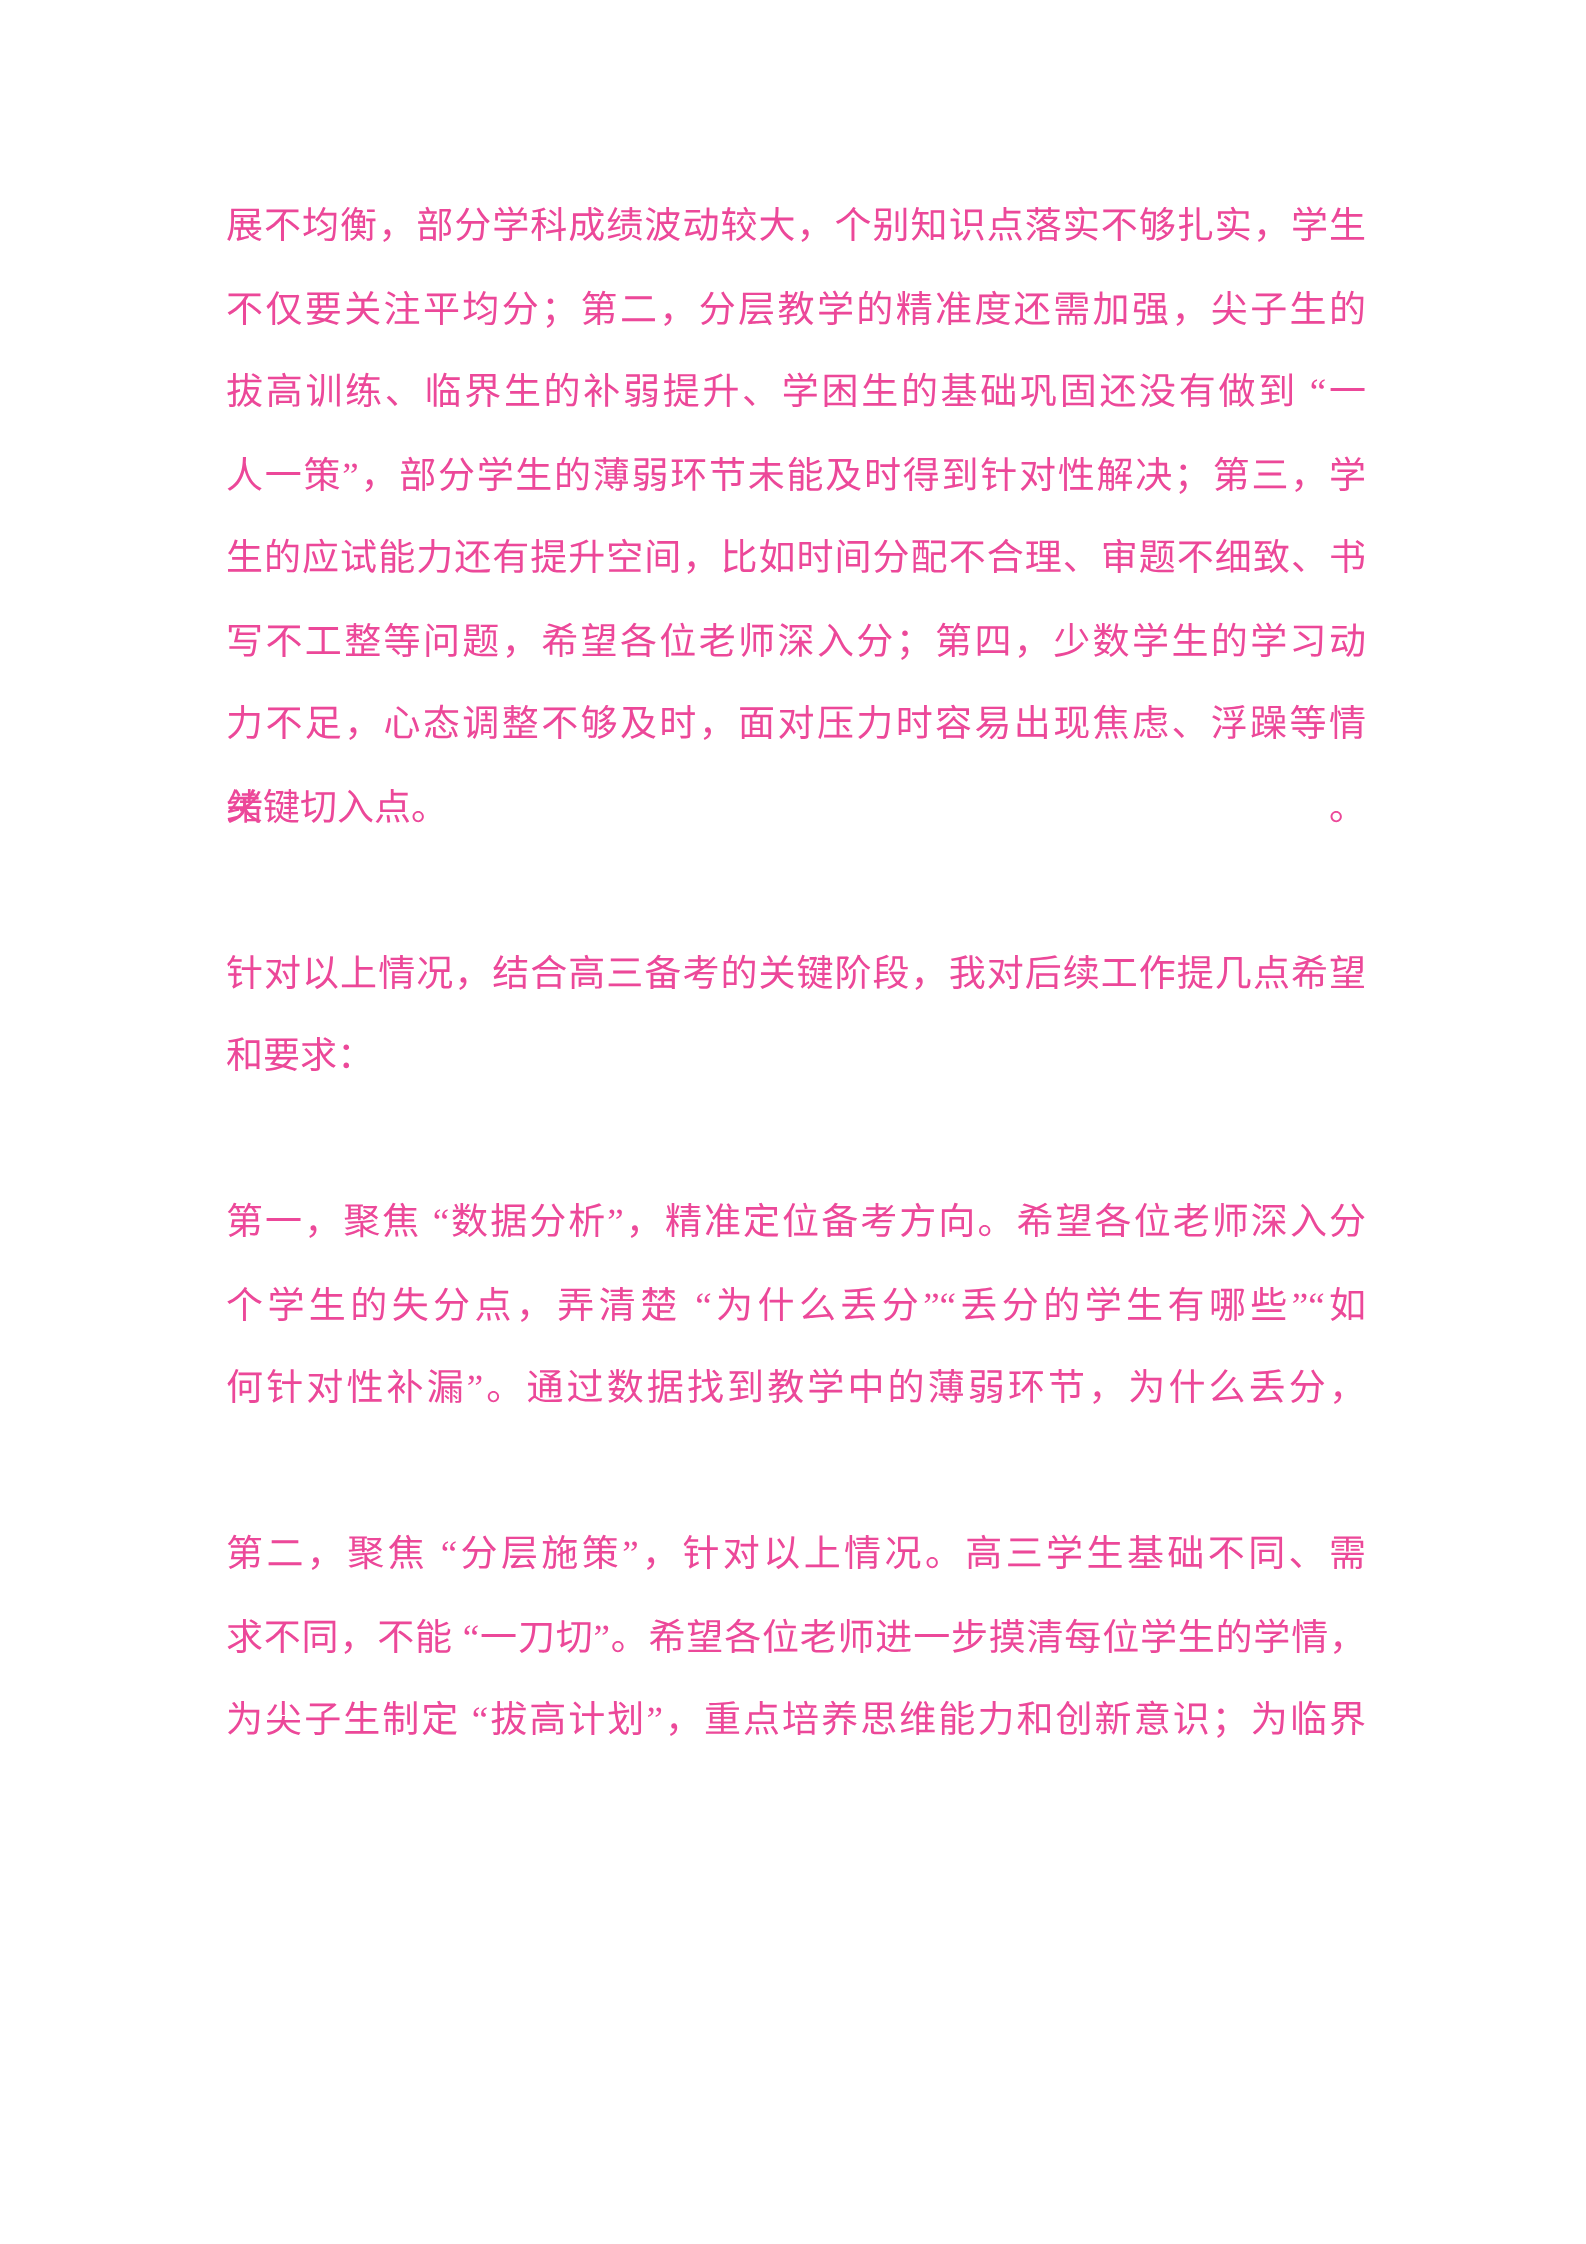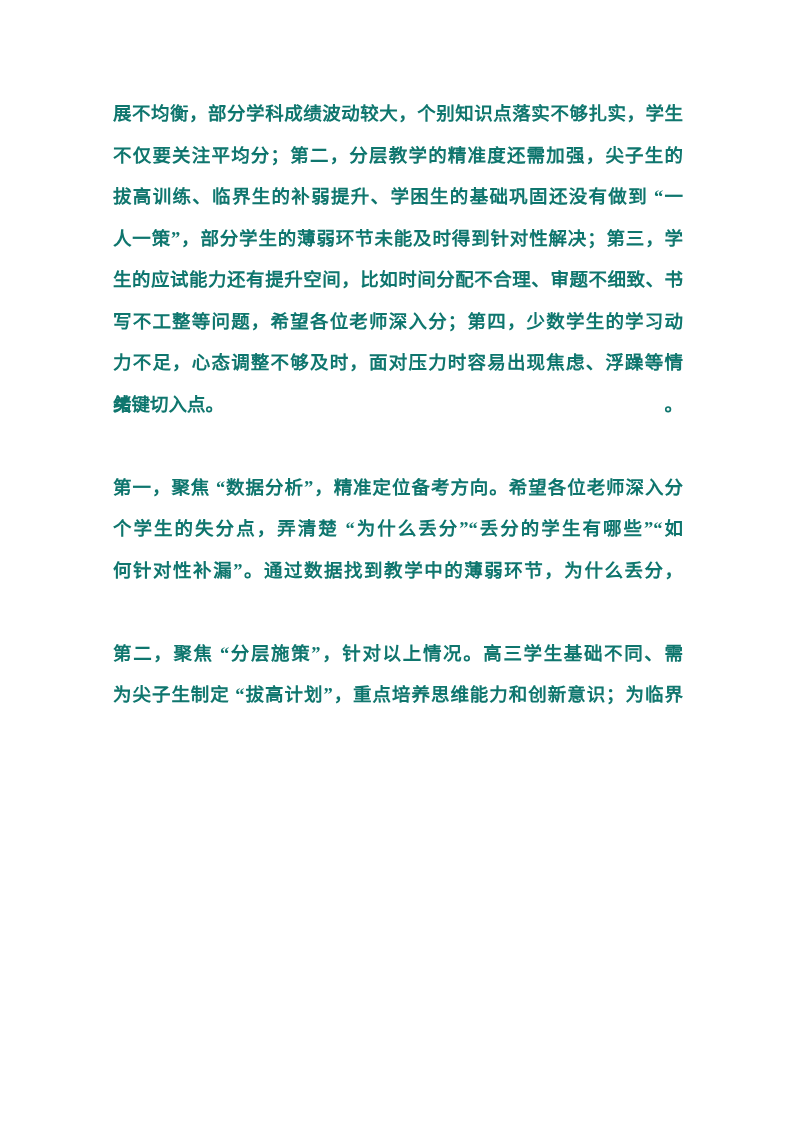--- a/index.html
+++ b/index.html
@@ -47,34 +47,39 @@
   }
   .line--end {
     text-align-last: left;
     -moz-text-align-last: left;
   }
 </style>
 </head>
 <body style="background: rgb(255, 255, 255);">
 
 <div class="page">
-  <div class="doc-body" style="color: #0f766e; font-weight: bold;">
+  <div class="doc-body" style="color: #ec4899;">
       <div class="para">
         <div class="line">展不均衡，部分学科成绩波动较大，个别知识点落实不够扎实，学生</div>
         <div class="line">不仅要关注平均分；第二，分层教学的精准度还需加强，尖子生的</div>
         <div class="line">拔高训练、临界生的补弱提升、学困生的基础巩固还没有做到 “一</div>
         <div class="line">人一策”，部分学生的薄弱环节未能及时得到针对性解决；第三，学</div>
         <div class="line">生的应试能力还有提升空间，比如时间分配不合理、审题不细致、书</div>
         <div class="line">写不工整等问题，希望各位老师深入分；第四，少数学生的学习动</div>
         <div class="line">力不足，心态调整不够及时，面对压力时容易出现焦虑、浮躁等情绪。</div>
         <div class="line line--end">关键切入点。</div>
       </div>
       <div class="para">
+        <div class="line">针对以上情况，结合高三备考的关键阶段，我对后续工作提几点希望</div>
+        <div class="line line--end">和要求：</div>
+      </div>
+      <div class="para">
         <div class="line">第一，聚焦 “数据分析”，精准定位备考方向。希望各位老师深入分</div>
         <div class="line">个学生的失分点，弄清楚 “为什么丢分”“丢分的学生有哪些”“如</div>
         <div class="line">何针对性补漏”。通过数据找到教学中的薄弱环节，为什么丢分，</div>
       </div>
       <div class="para">
         <div class="line">第二，聚焦 “分层施策”，针对以上情况。高三学生基础不同、需</div>
+        <div class="line">求不同，不能 “一刀切”。希望各位老师进一步摸清每位学生的学情，</div>
         <div class="line">为尖子生制定 “拔高计划”，重点培养思维能力和创新意识；为临界</div>
       </div>
     </div>
 </div>
 
 </body></html>

